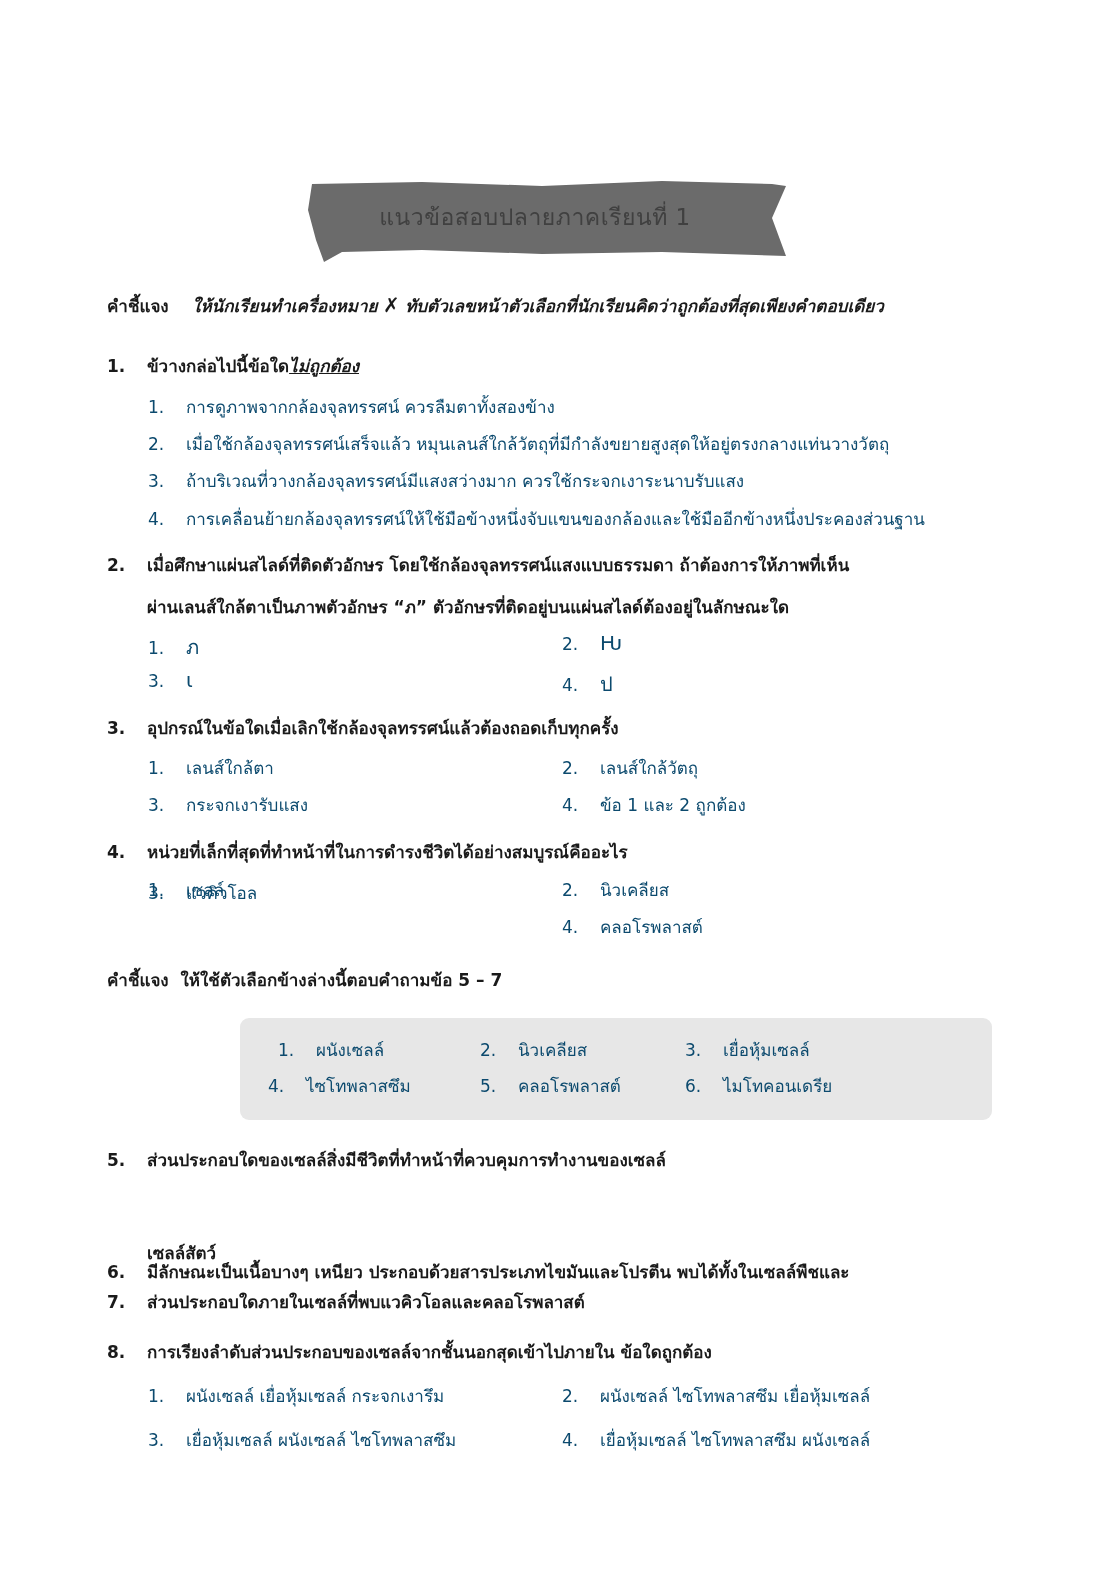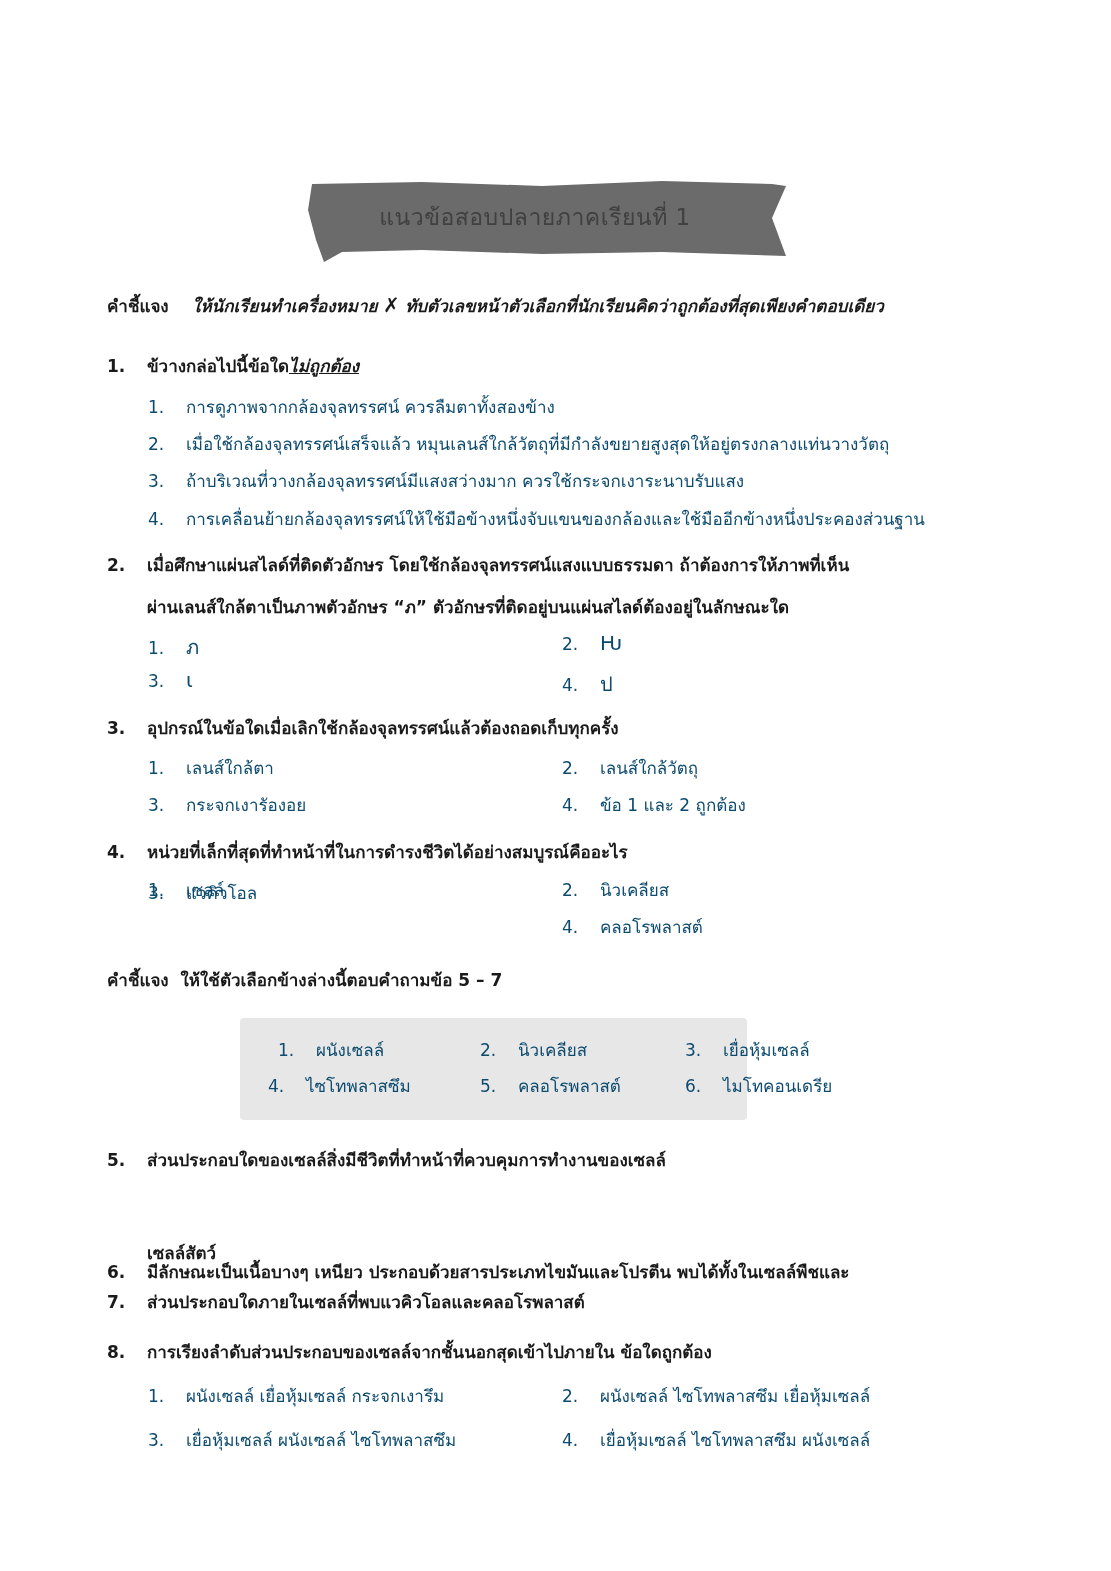--- a/index.html
+++ b/index.html
@@ -28,22 +28,22 @@
   .q .num { display: inline-block; width: 40px; }
   .u { text-decoration: underline; font-style: italic; }
 
   .opt { position: absolute; font-size: 17px; white-space: nowrap; color: #0c4a6e; }
   .opt .on { display: inline-block; width: 38px; }
   .opt .glyph { font-size: 20px; }
 
   .instr2 { position: absolute; left: 107px; top: 966px; font-size: 17px; font-weight: bold; white-space: nowrap; text-align: center; }
 
   .box {
-    position: absolute; left: 240px; top: 1018px; width: 507px; height: 102px;
-    background: #e7e7e7; border-radius: 4px;
+    position: absolute; left: 240px; top: 1018px; width: 752px; height: 102px;
+    background: #e7e7e7; border-radius: 9px;
   }
   .box .opt { font-size: 17px; }
 </style>
 </head>
 <body>
 
 <div class="banner">
   <svg width="486" height="94" viewBox="0 0 486 94">
     <path d="M10,14 L120,12 L240,16 L360,11 L470,14 L484,16 L470,48 L484,86 L360,82 L240,84 L120,80 L40,82 L22,92 L14,70 L6,40 Z" fill="#6b6b6b"></path>
   </svg>
@@ -74,21 +74,21 @@
 <div class="opt" style="left:148px;top:631px"><span class="on">1.</span><span class="glyph">ภ</span></div>
 <div class="opt" style="left:562px;top:631px"><span class="on">2.</span><span class="glyph">Ƕ</span></div>
 <div class="opt" style="left:148px;top:668px"><span class="on">3.</span><span class="glyph">ɩ</span></div>
 <div class="opt" style="left:562px;top:668px"><span class="on">4.</span><span class="glyph">ป</span></div>
 
 <div class="q" style="top:714px">
   <span class="num">3.</span><span>อุปกรณ์ในข้อใดเมื่อเลิกใช้กล้องจุลทรรศน์แล้วต้องถอดเก็บทุกครั้ง</span>
 </div>
 <div class="opt" style="left:148px;top:754px"><span class="on">1.</span><span>เลนส์ใกล้ตา</span></div>
 <div class="opt" style="left:562px;top:754px"><span class="on">2.</span><span>เลนส์ใกล้วัตถุ</span></div>
-<div class="opt" style="left:148px;top:791px"><span class="on">3.</span><span>กระจกเงารัองอย</span></div>
+<div class="opt" style="left:148px;top:791px"><span class="on">3.</span><span>กระจกเงารับแสง</span></div>
 <div class="opt" style="left:562px;top:791px"><span class="on">4.</span><span>ข้อ 1 และ 2 ถูกต้อง</span></div>
 
 <div class="q" style="top:838px">
   <span class="num">4.</span><span>หน่วยที่เล็กที่สุดที่ทำหน้าที่ในการดำรงชีวิตได้อย่างสมบูรณ์คืออะไร</span>
 </div>
 <div class="opt" style="left:148px;top:876px"><span class="on">1.</span><span>เซลล์</span></div>
 <div class="opt" style="left:562px;top:876px"><span class="on">2.</span><span>นิวเคลียส</span></div>
 <div class="opt" style="left:148px;top:879px"><span class="on">3.</span><span>แวคิวโอล</span></div>
 <div class="opt" style="left:562px;top:913px"><span class="on">4.</span><span>คลอโรพลาสต์</span></div>
 

